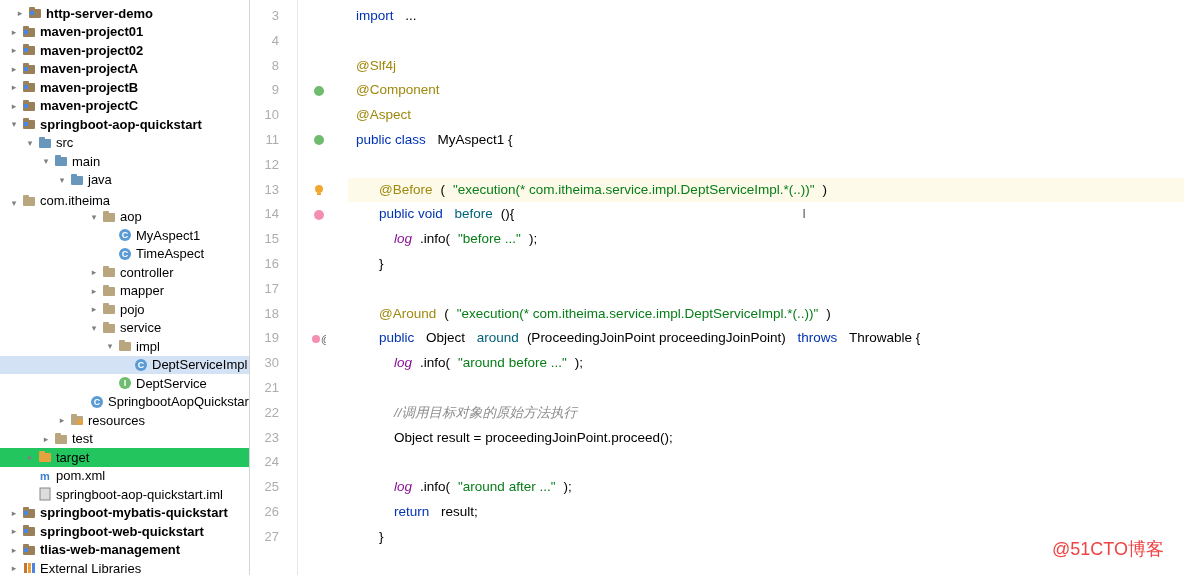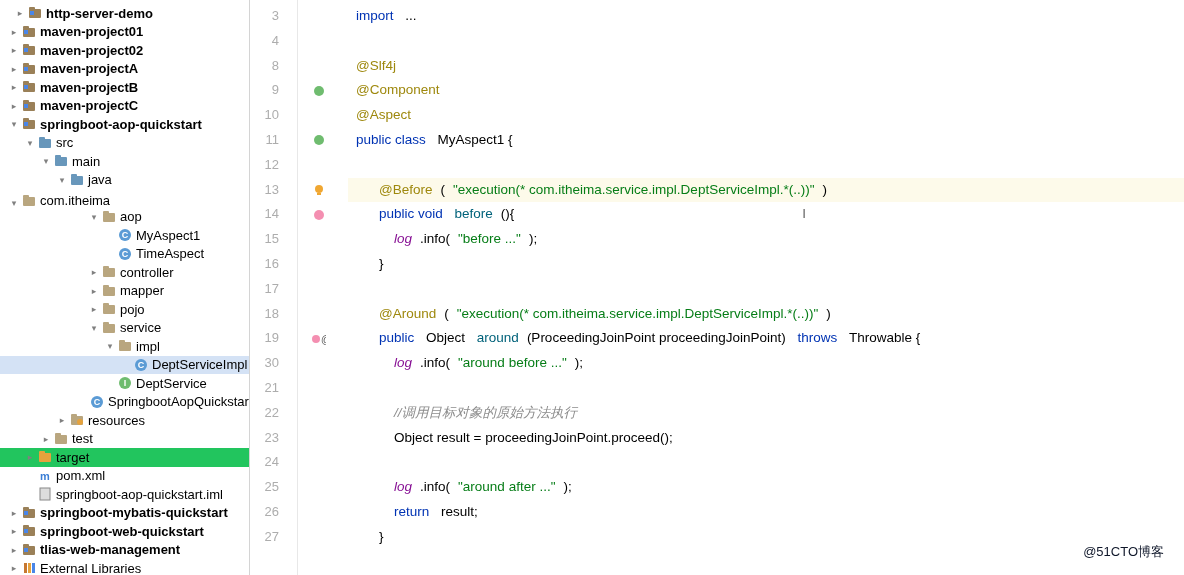--- a/index.html
+++ b/index.html
@@ -24,21 +24,21 @@
 .code{flex:1;font-family:'JetBrains Mono',Consolas,monospace;font-size:13.5px;line-height:24.8px;padding-top:4px;padding-left:8px;white-space:pre;}
 .code-line{height:24.8px;display:flex;align-items:center;padding-left:8px;gap:8px;}
 .code-line.hl{background:#fdfaea;}
 .kw{color:#0033b3;}
 .anno{color:#9e880d;}
 .str{color:#067d17;}
 .cmt{color:#8c8c8c;font-style:italic;}
 .field{color:#871094;font-style:italic;}
 .method{color:#00627a;}
 .ident{color:#000;}
-.watermark{position:absolute;right:20px;bottom:14px;color:#0f172a;font-size:13px;}
+.watermark{position:absolute;right:20px;bottom:14px;color:#ef4444;font-size:18px;}
 .pom-icon{color:#3b7ed5;font-weight:bold;font-size:11px;}
 .sp{display:inline-block;}
 svg{display:block;}
 .cursor{color:#666;margin-left:280px;}
 </style>
 </head>
 <body>
 
 <div class="sidebar" id="tree">
     <div class="tree-item" style="padding-left: 14px;">

